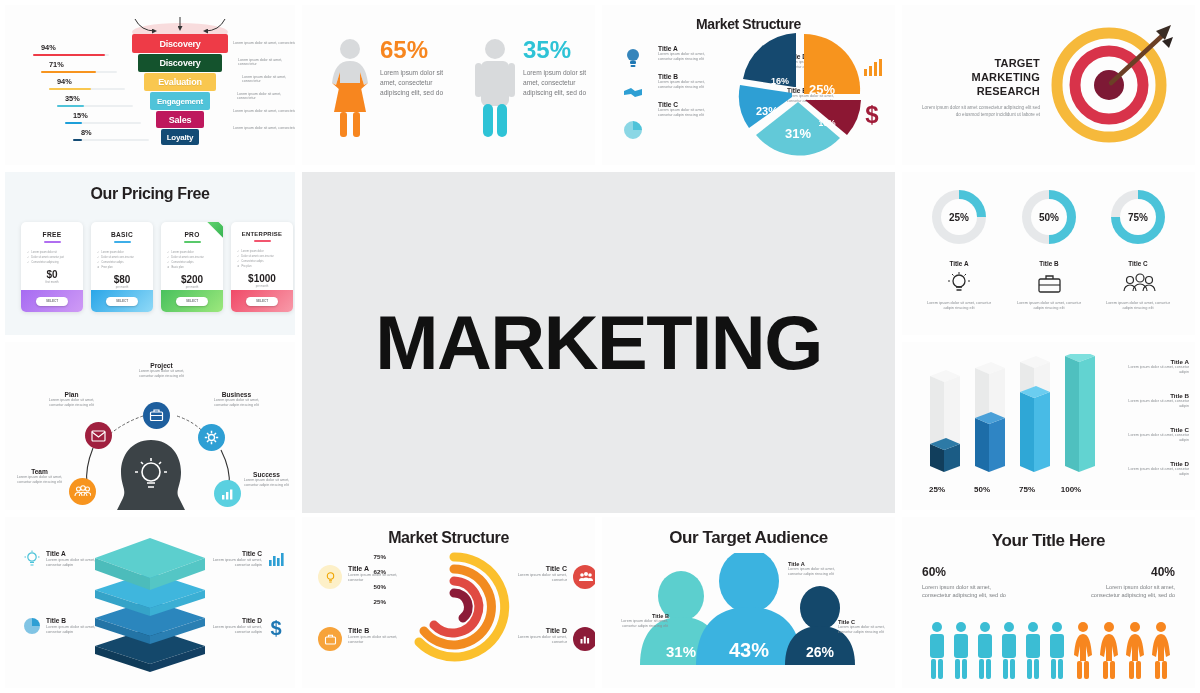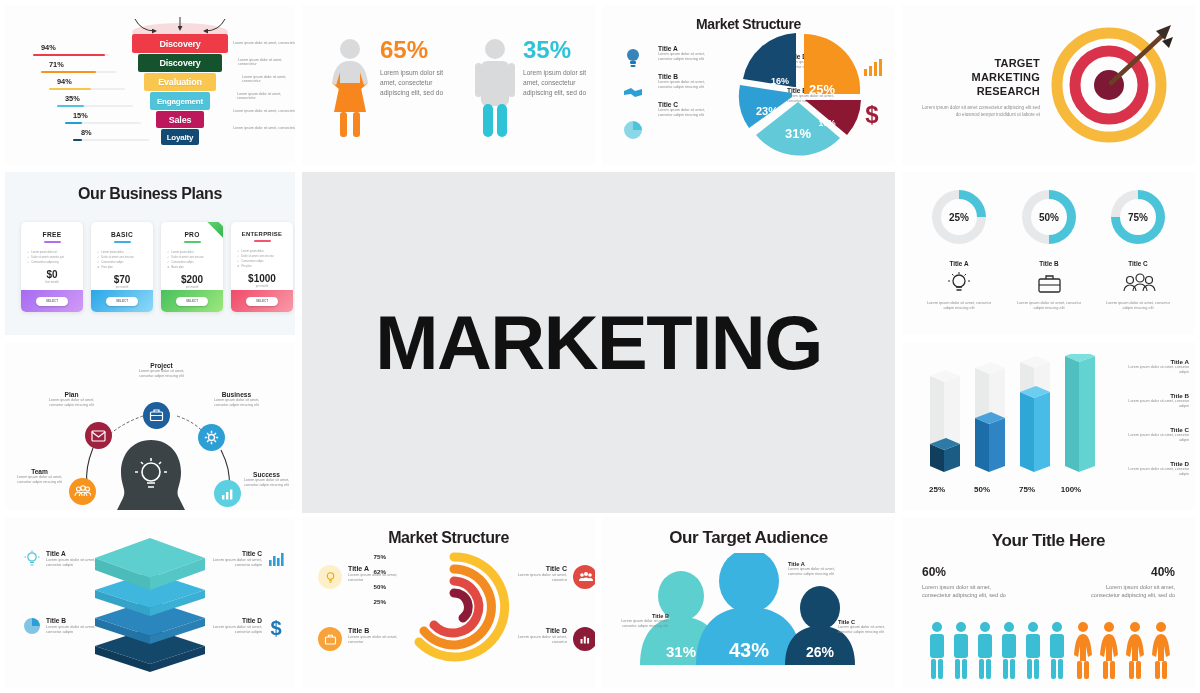--- a/index.html
+++ b/index.html
@@ -303,21 +303,21 @@
       <circle cx="60" cy="66" r="15" fill="#7d1935"></circle>
       <g>
         <line x1="62" y1="64" x2="114" y2="16" stroke="#6b3f26" stroke-width="4.5" stroke-linecap="round"></line>
         <path d="M107 12 L122 6 L116 21 Z" fill="#3b2d25"></path>
         <path d="M113 22 L124 18 L120 29 Z" fill="#2c2320"></path>
       </g>
     </svg>
   </div>
 
   <div class="tile bluish" style="left:5px; top:172px; width:290px; height:163px;">
-    <div class="ttl" style="font-size:16px; margin-top:13px;">Our Business Plans</div>
+    <div class="ttl" style="font-size:16px; margin-top:13px;">Our Pricing Free</div>
 
     <div class="pcard" style="left:16px;">
       <h4>FREE</h4>
       <div class="rule" style="background:#b06ef0;"></div>
       <div class="pfeat">
         <div>
             <span>✓</span>
             <span>Lorem ipsum dolor sit</span>
           </div>
         <div>
@@ -353,21 +353,21 @@
         <div>
             <span>✓</span>
             <span>Consectetur adipis</span>
           </div>
         <div>
             <span>★</span>
             <span>Free plan</span>
           </div>
       </div>
       <div class="pprice">
-        <div class="amt">$70</div>
+        <div class="amt">$80</div>
         <div class="per">per month</div>
       </div>
       <div class="pfoot" style="background:linear-gradient(135deg,#2aa6e8,#8fd9f7);">
         <div class="pbtn">SELECT</div>
       </div>
     </div>
 
     <div class="pcard" style="left:156px;">
       <div class="ribbon">
           <i></i>

